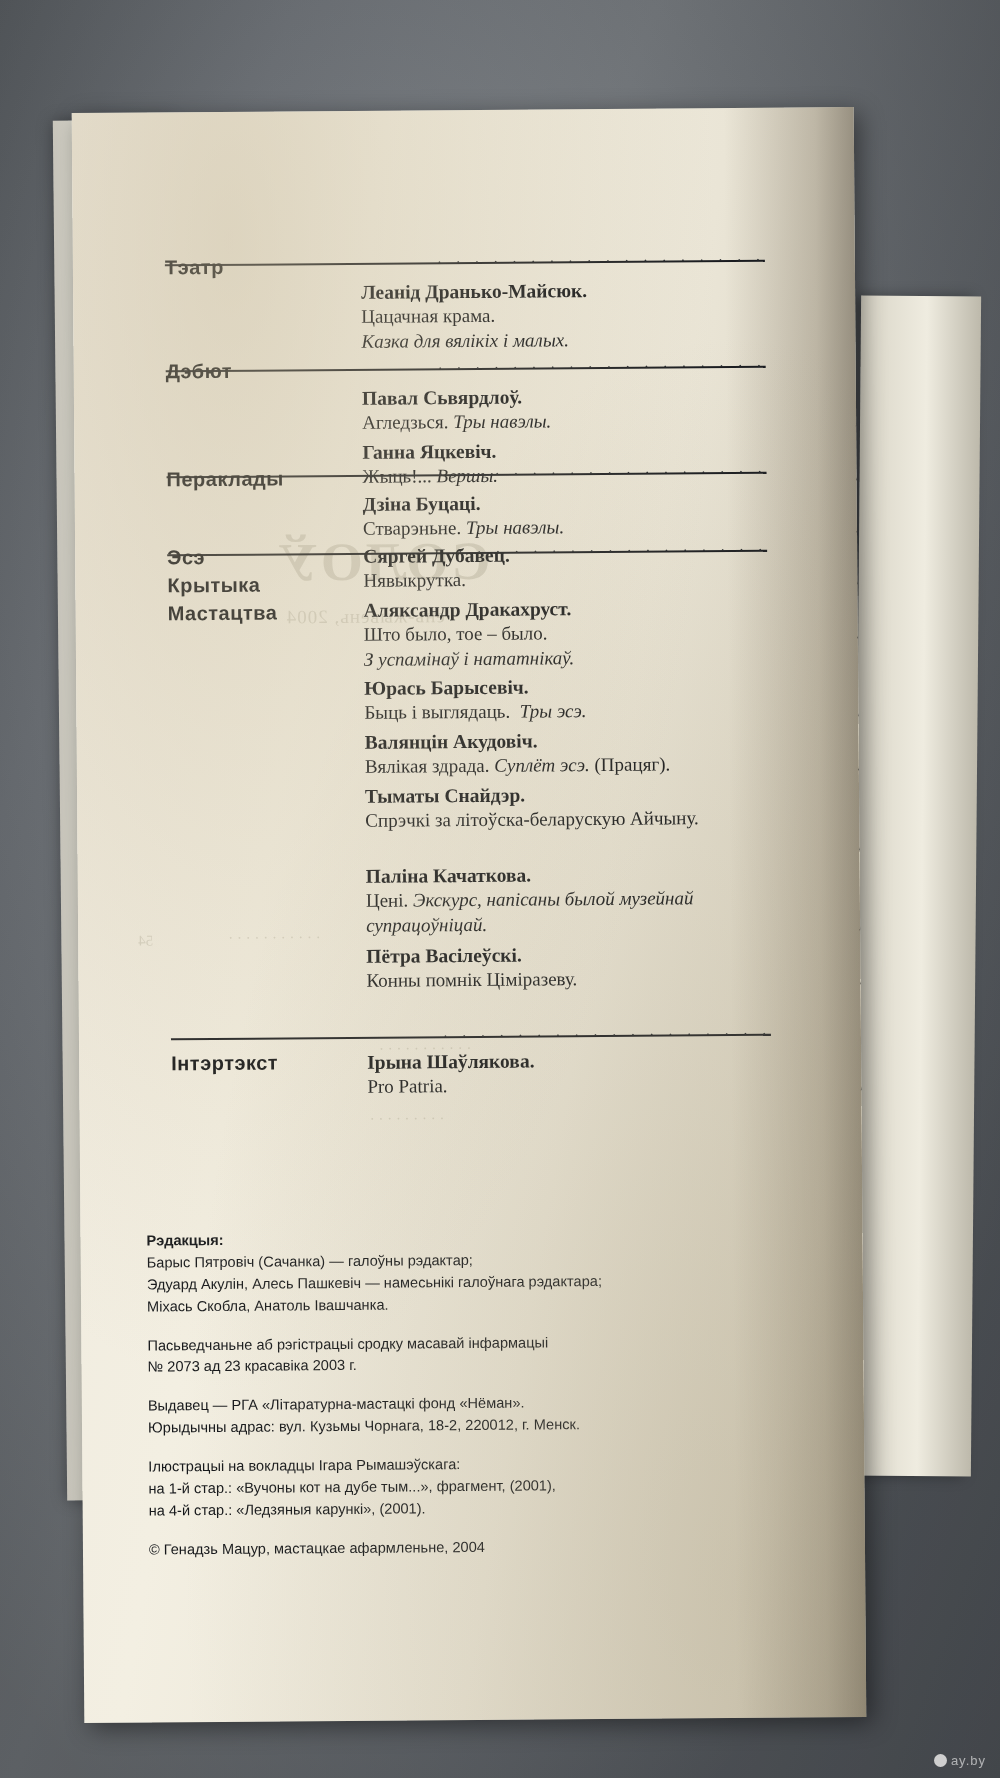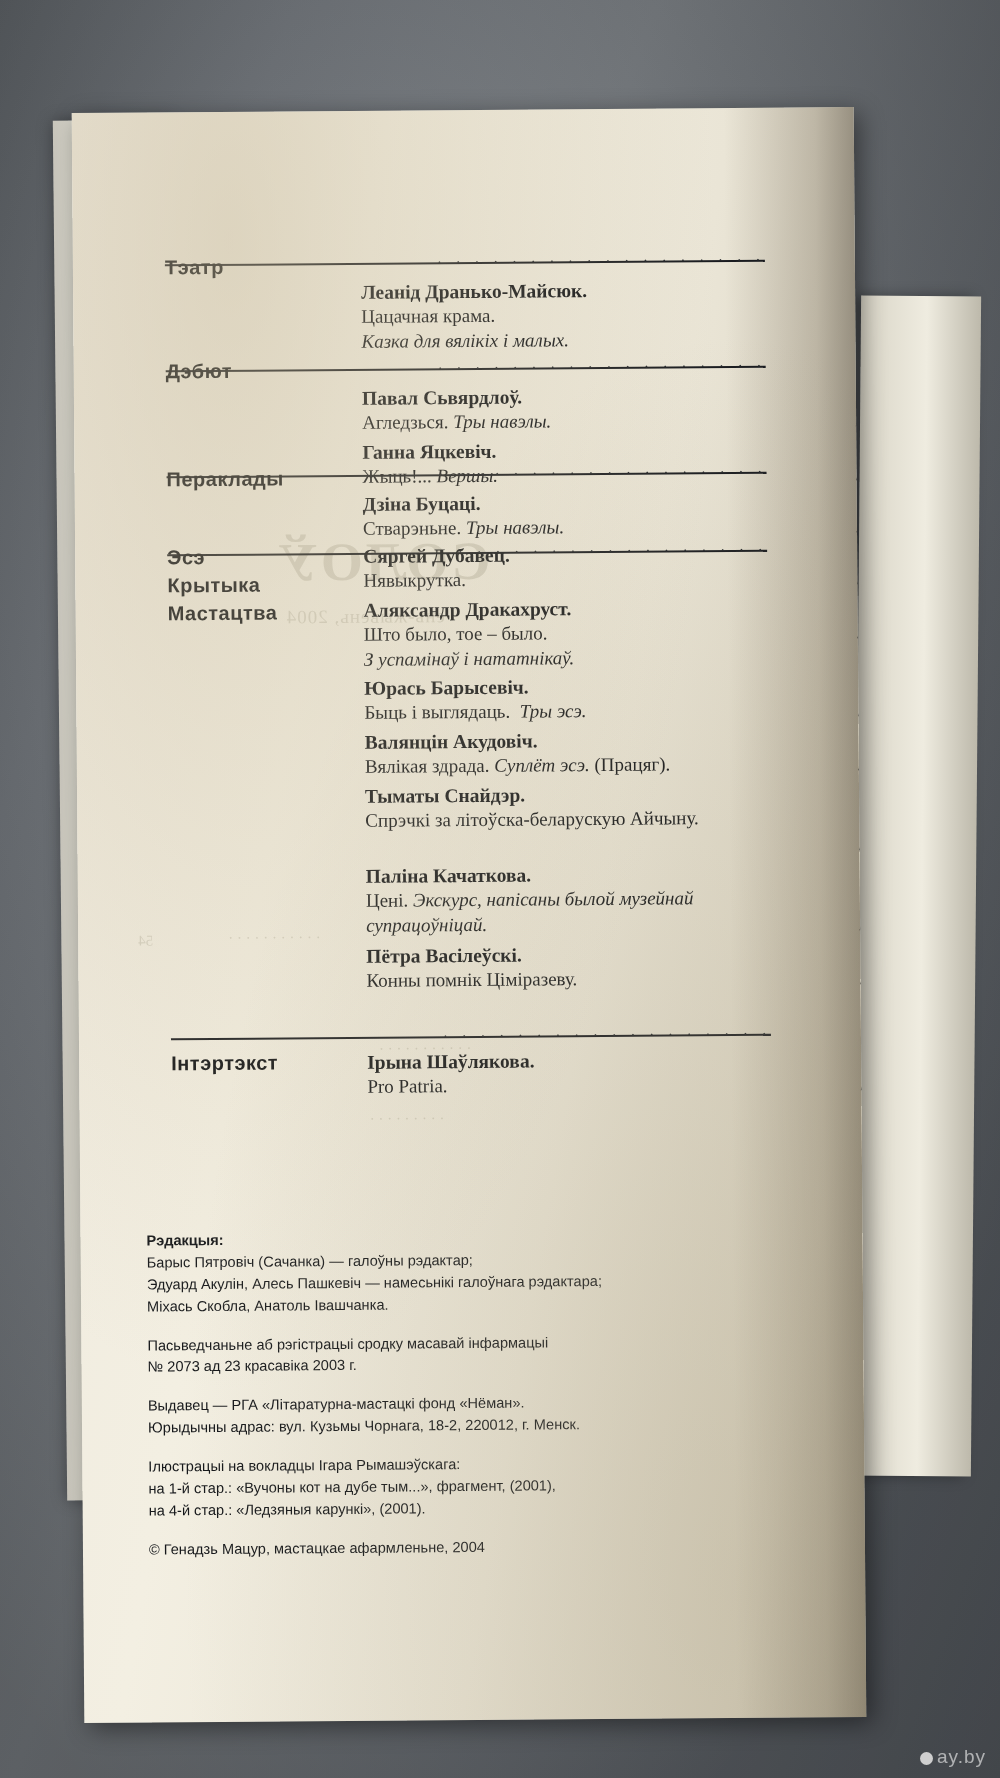--- a/index.html
+++ b/index.html
@@ -169,21 +169,21 @@
   }
   .colophon .blk { margin-bottom: 17px; }
   .colophon .hd { font-weight: bold; }
 
   
   .watermark {
     position: absolute;
     right: 14px;
     bottom: 10px;
     font-family: "Liberation Sans", sans-serif;
-    font-size: 19px;
+    font-size: 13px;
     color: rgba(235,235,235,0.65);
     letter-spacing: 1px;
   }
   .wm-dot {
     display: inline-block;
     width: 13px; height: 13px;
     border-radius: 50%;
     background: #cfcfcf;
     margin-right: 4px;
     vertical-align: -2px;

